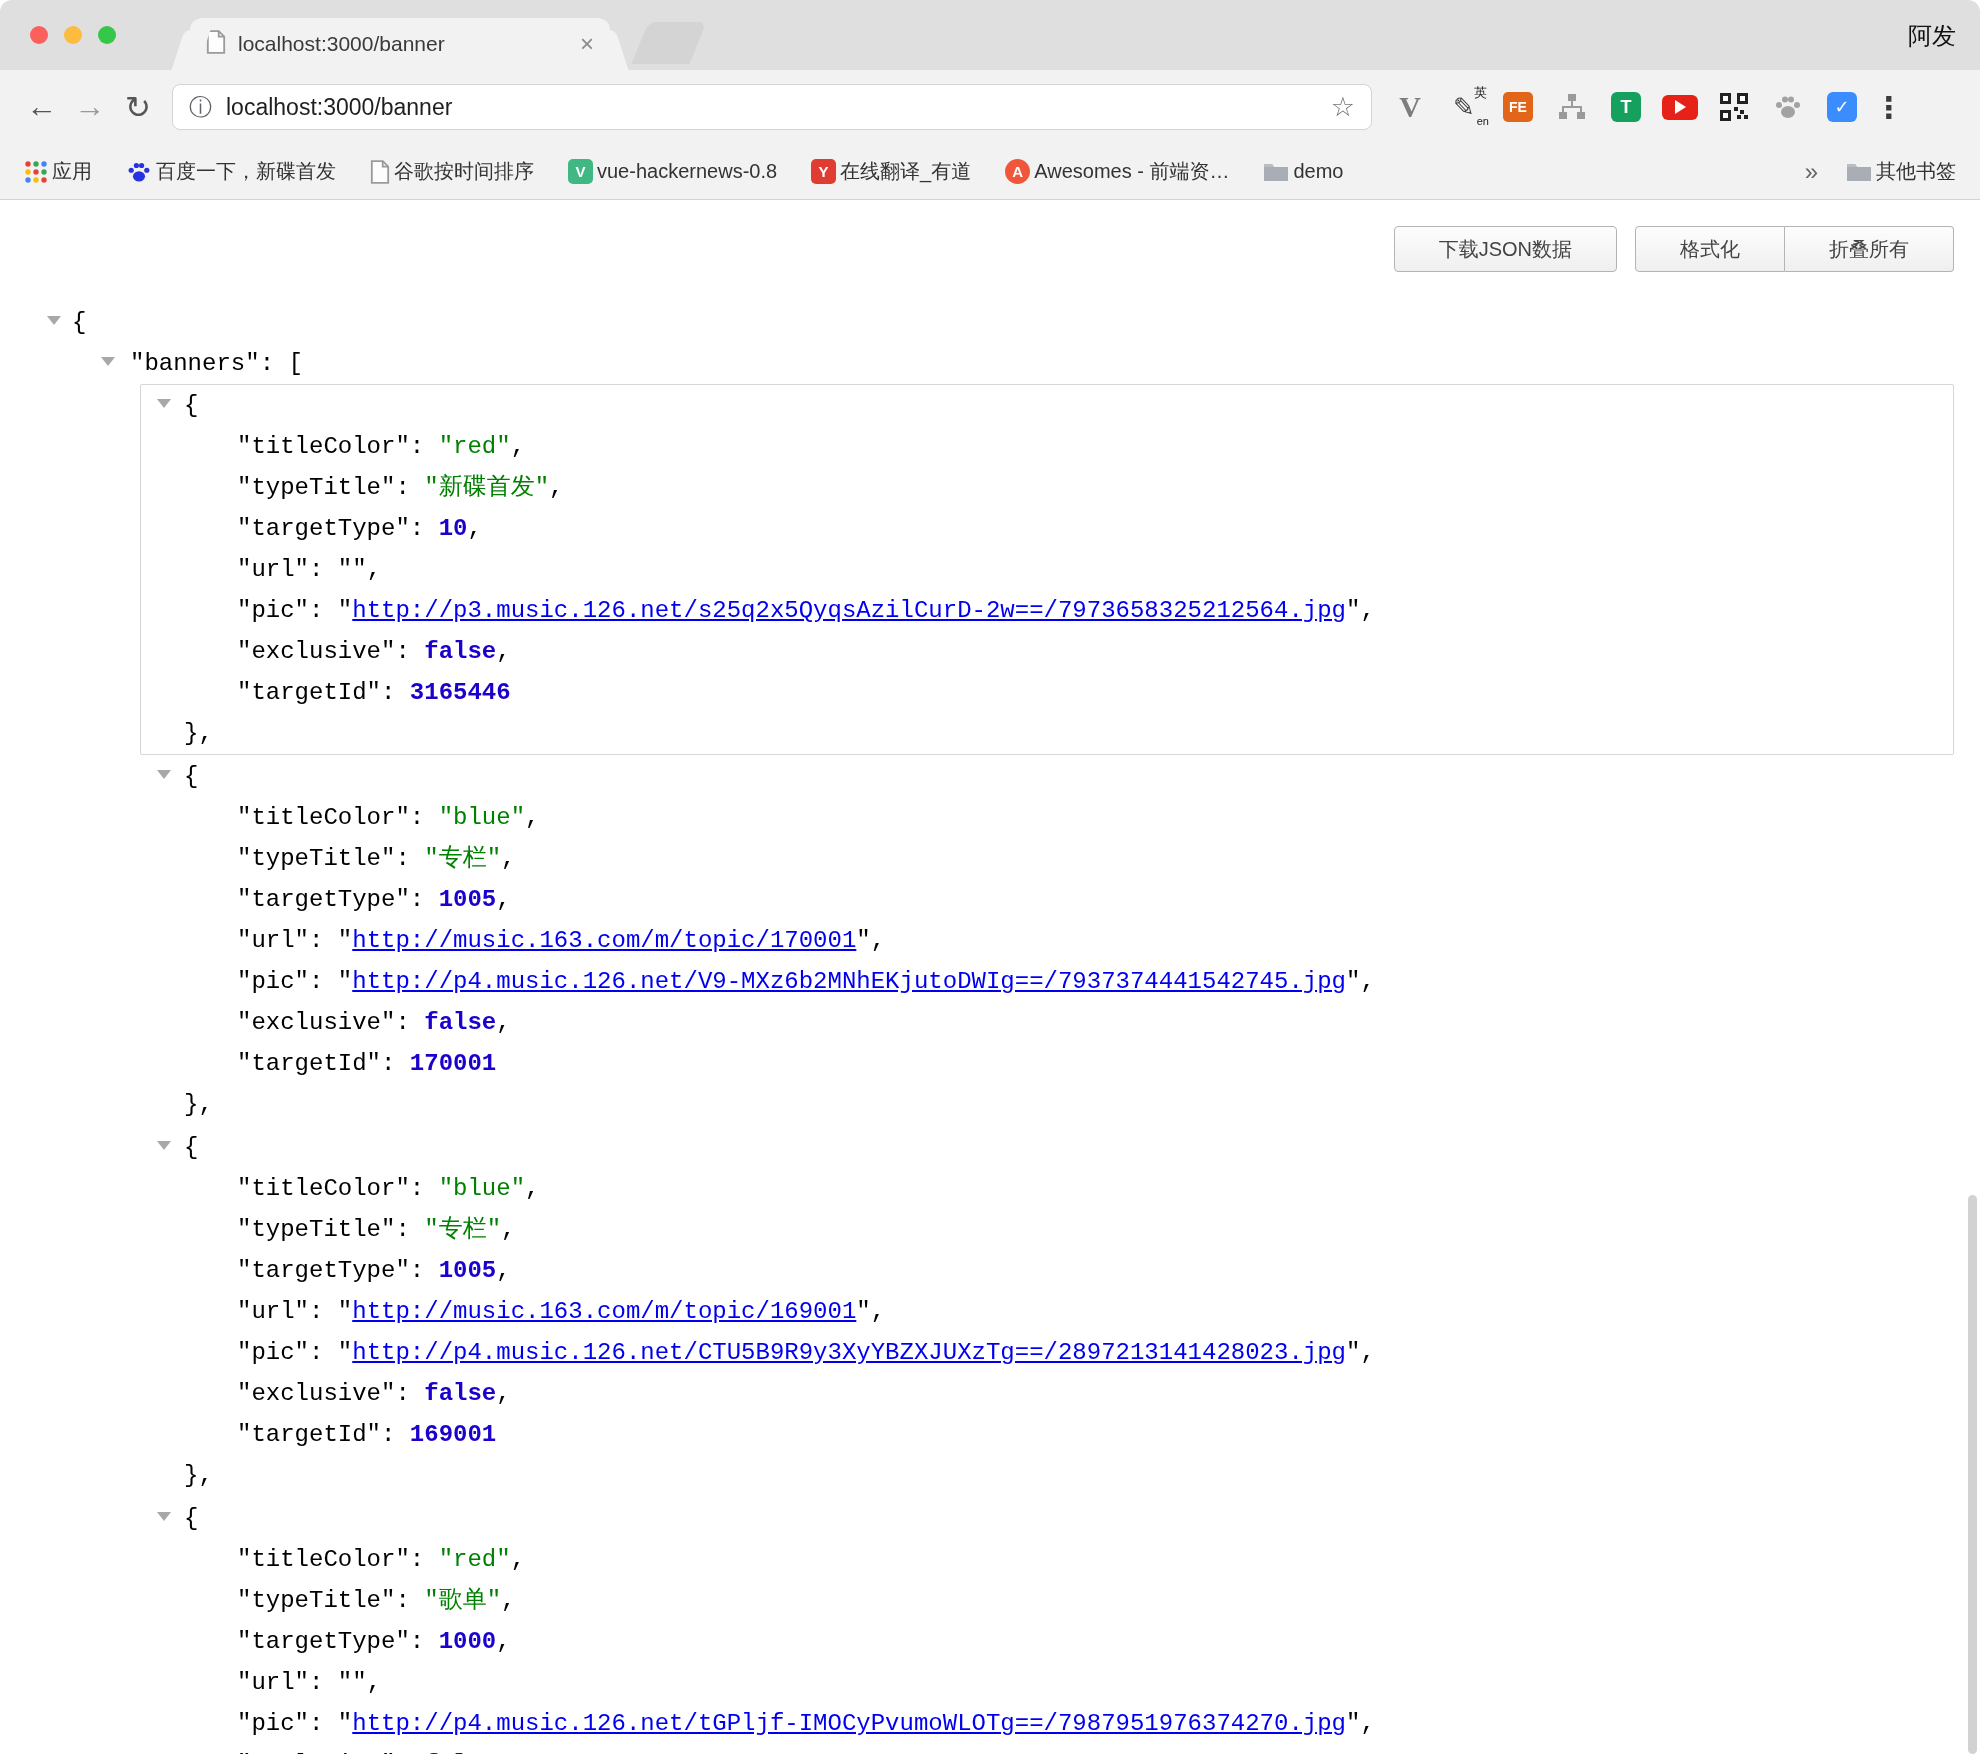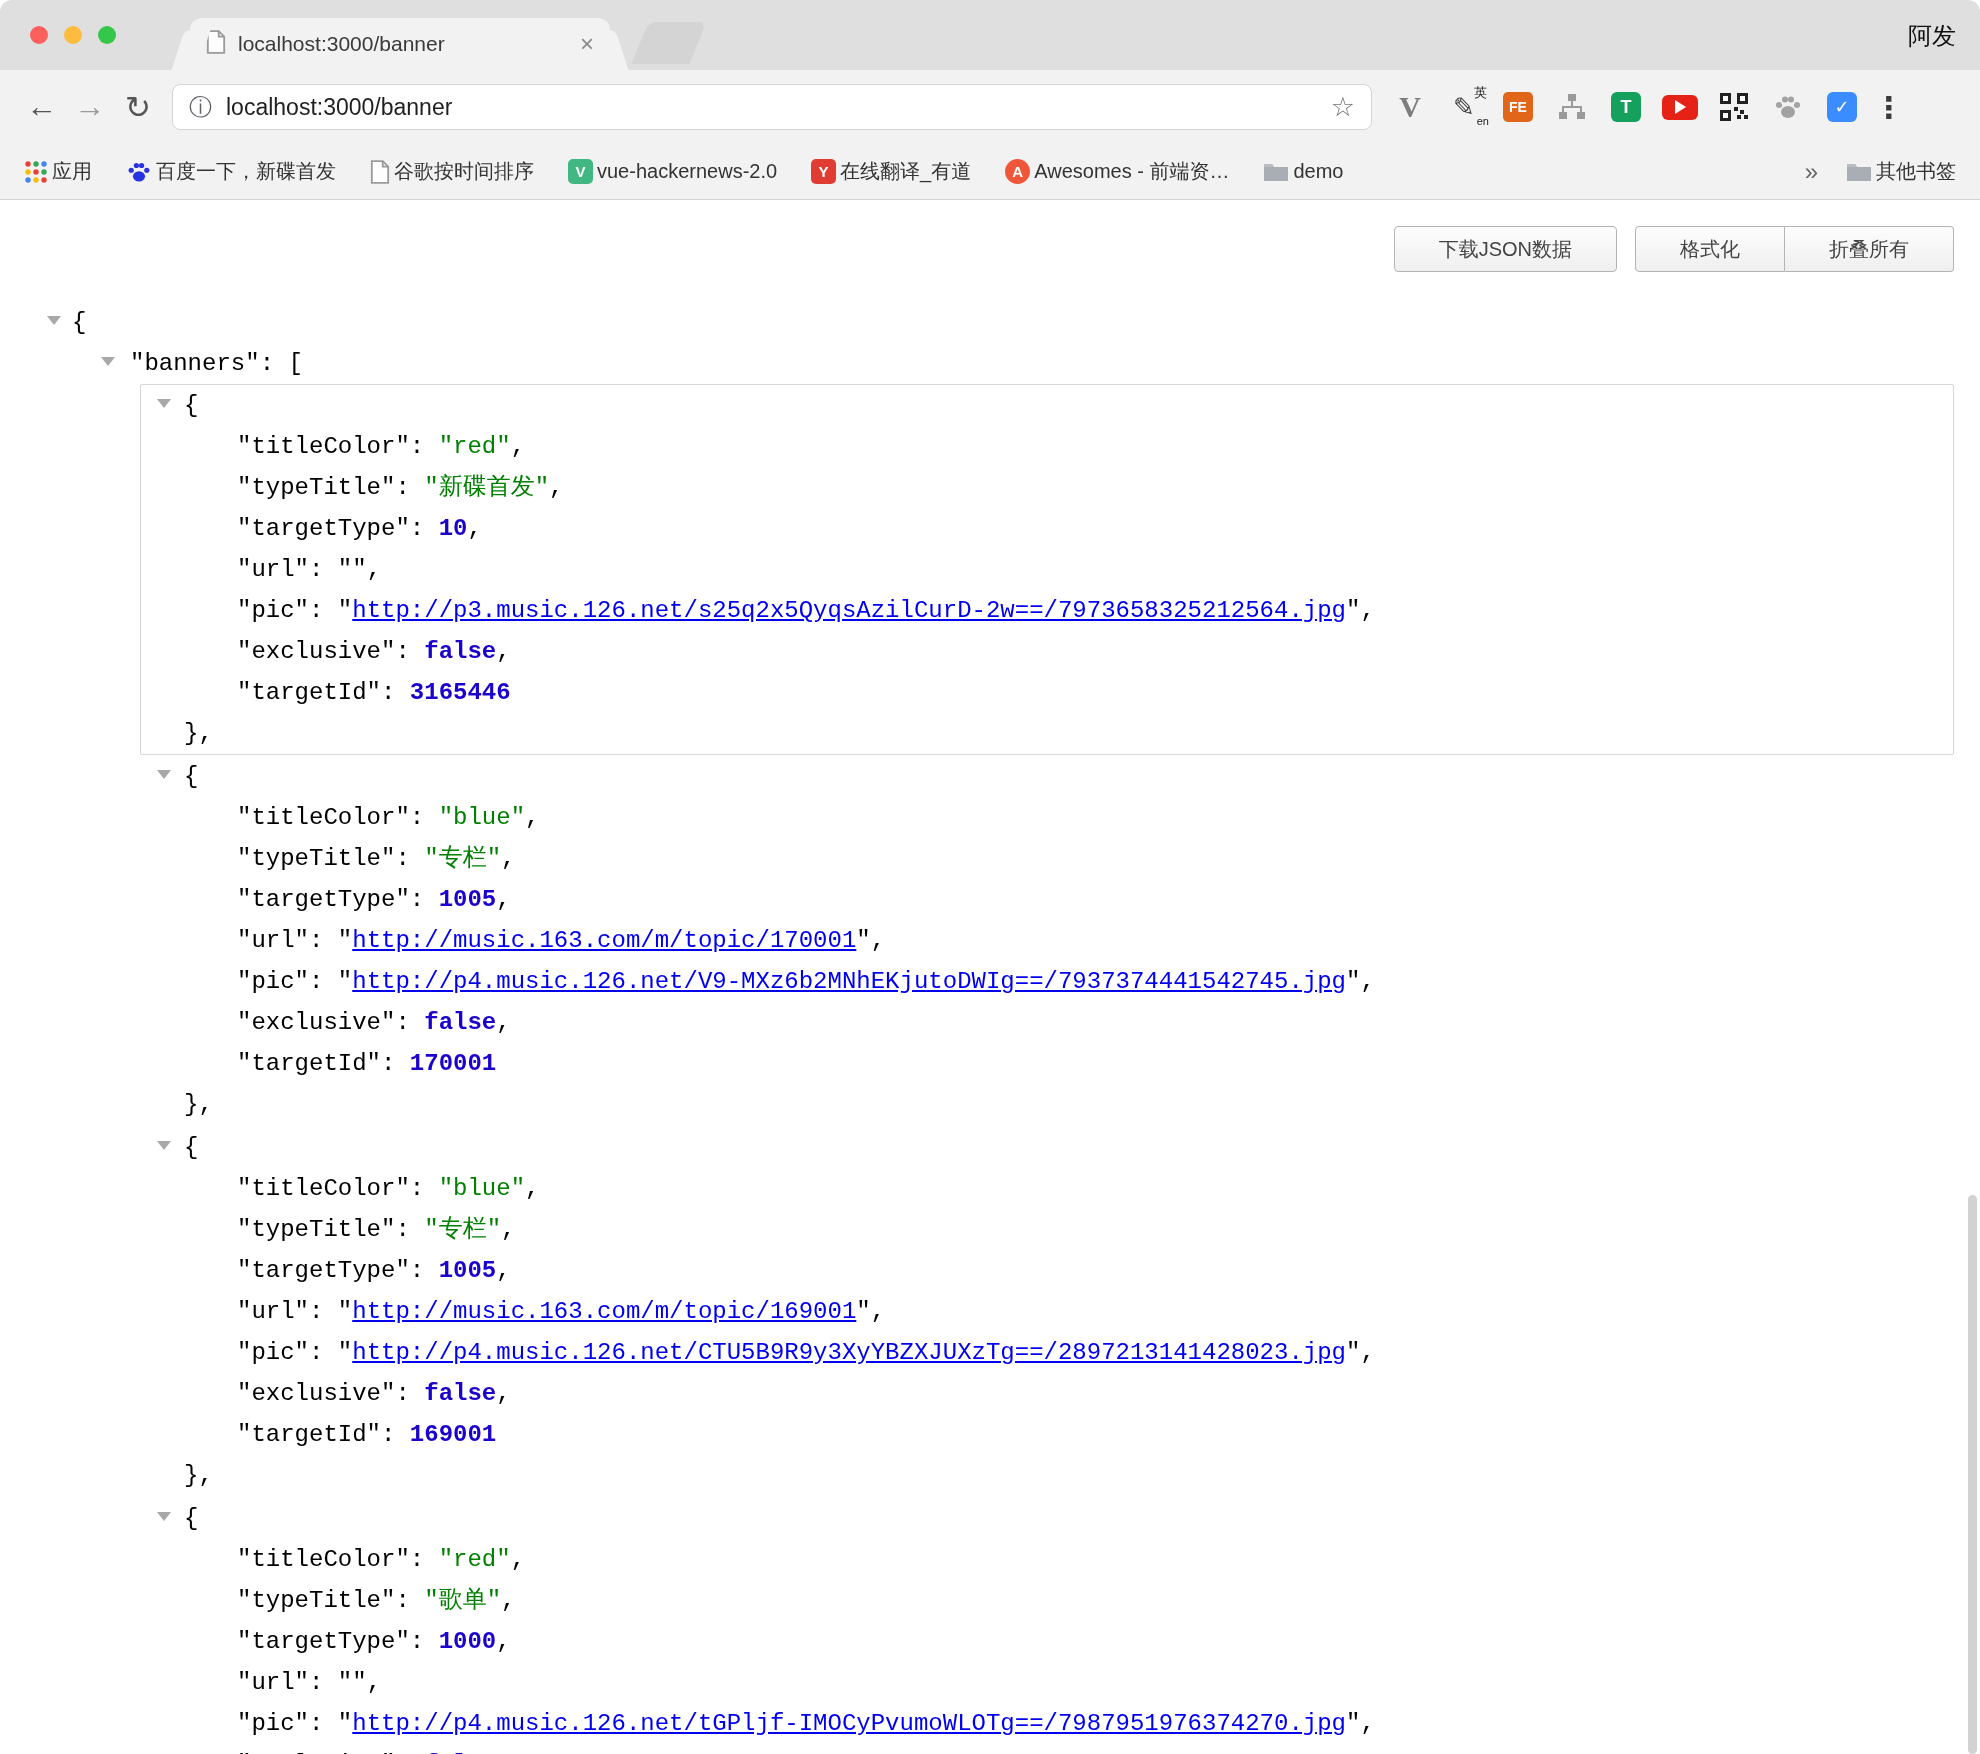--- a/index.html
+++ b/index.html
@@ -195,21 +195,21 @@
             <path d="M2 1h12l6 6v18H2z" fill="#fdfdfd" stroke="#9a9a9a" stroke-width="2"></path>
             <path d="M14 1v6h6" fill="none" stroke="#9a9a9a" stroke-width="2"></path>
           </svg>
         </span>
         <span>谷歌按时间排序</span>
       </div>
       <div class="bm">
         <span style="display:inline-flex;align-items:center">
           <span class="icsq" style="background:#41b883">V</span>
         </span>
-        <span>vue-hackernews-2.0</span>
+        <span>vue-hackernews-0.8</span>
       </div>
       <div class="bm">
         <span style="display:inline-flex;align-items:center">
           <span class="icsq" style="background:#e03c31">Y</span>
         </span>
         <span>在线翻译_有道</span>
       </div>
       <div class="bm">
         <span style="display:inline-flex;align-items:center">
           <span class="icsq" style="background:#f0573a;border-radius:50%">A</span>

